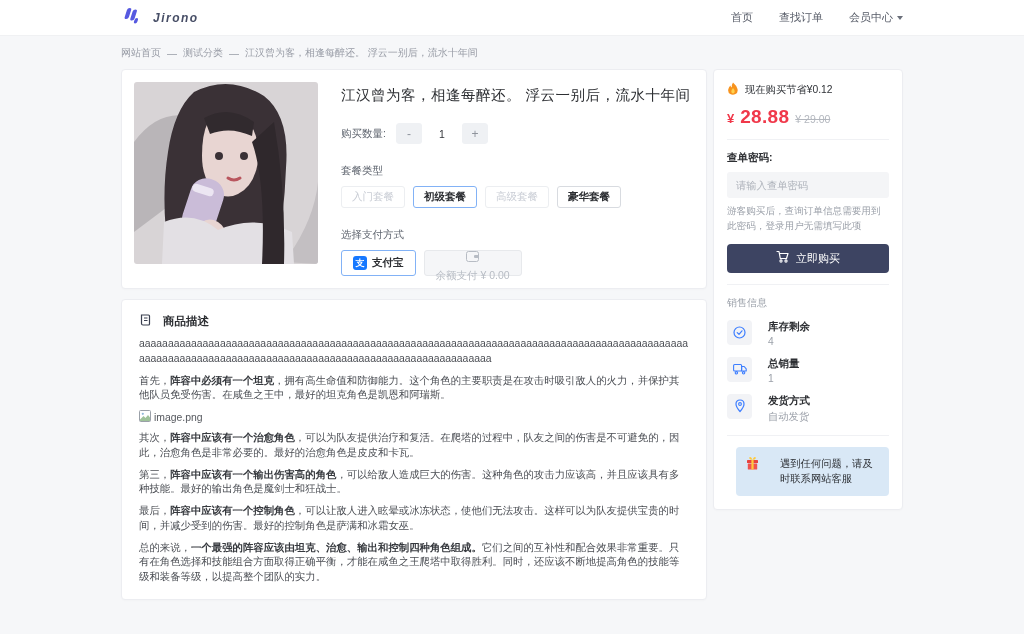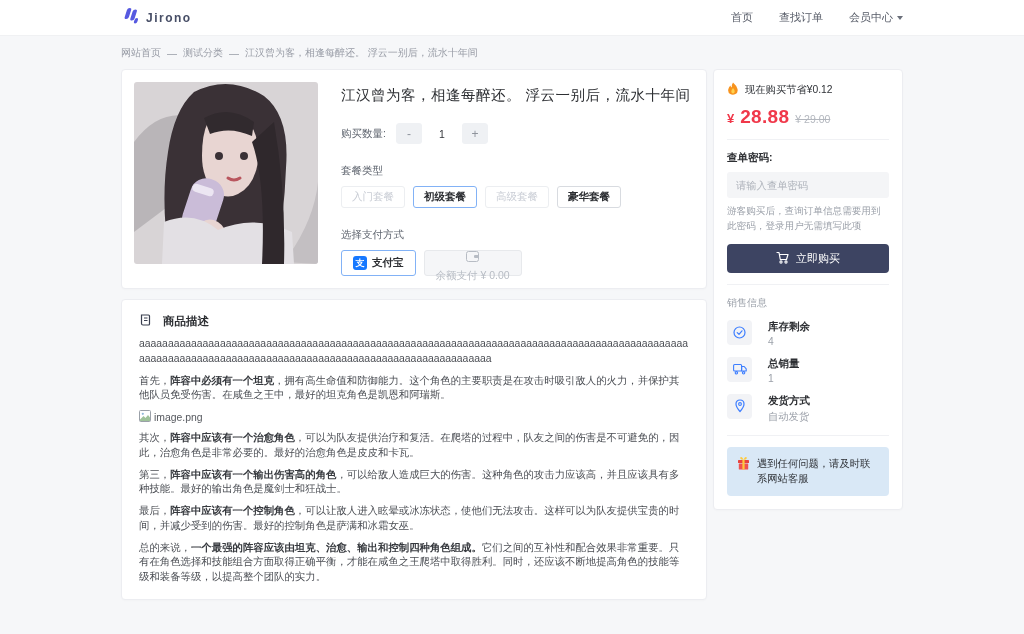--- a/index.html
+++ b/index.html
@@ -5,21 +5,21 @@
   * { margin:0; padding:0; box-sizing:border-box; }
   html,body { width:1024px; height:634px; overflow:hidden; }
   body {
     font-family:"Liberation Sans","DejaVu Sans",sans-serif;
     background:#f6f7f9; color:#333;
     display:flex; flex-direction:column;
   }
   
   .navbar { background:#fff; border-bottom:1px solid #f0f1f3; height:36px; flex:0 0 36px; }
   .nav-inner { width:782px; margin:0 auto; height:100%; display:flex; align-items:center; justify-content:space-between; }
-  .brand { display:flex; align-items:center; gap:7px; cursor:pointer; }
+  .brand { display:flex; align-items:center; gap:14px; cursor:pointer;font-style:italic; }
   .brand-name { font-size:12px; font-weight:700; color:#474e66; letter-spacing:1.5px; }
   .nav-links { display:flex; align-items:center; gap:26px; }
   .nav-link { font-size:11px; color:#555a66; cursor:pointer; display:flex; align-items:center; gap:4px; }
   .caret { width:0; height:0; border-left:3.5px solid transparent; border-right:3.5px solid transparent; border-top:4px solid #6a6f7a; margin-top:1px; }
   
   .page { flex:1 1 auto; }
   .container { width:782px; margin:0 auto; }
   .breadcrumb { margin-top:10px; font-size:10px; color:#989ca6; display:flex; align-items:center; gap:6px; white-space:nowrap; }
   .crumb { cursor:pointer; }
   .columns { display:flex; gap:6px; margin-top:9px; align-items:flex-start; }
@@ -59,27 +59,27 @@
   .save-row { display:flex; align-items:center; gap:6px; font-size:10.3px; font-weight:500; color:#2f3237; }
   .price-row { display:flex; align-items:baseline; gap:6px; margin-top:9px; }
   .price-cur { font-size:13px; font-weight:700; color:#f0384a; }
   .price-val { font-size:19px; font-weight:700; color:#f0384a; letter-spacing:.3px; }
   .price-old { font-size:10.5px; color:#b3b7be; text-decoration:line-through; }
   .divider { height:1px; background:#f0f1f4; margin:11px 0; }
   .pwd-label { font-size:10.5px; font-weight:700; color:#2d2f33; }
   .pwd-input { margin-top:7px; width:100%; height:26px; background:#f4f5f7; border:none; outline:none; border-radius:3px; padding:0 9px; font-size:10.3px; color:#333; font-family:inherit; }
   .pwd-input::placeholder { color:#aeb3bb; }
   .pwd-helper { margin-top:6px; font-size:9.6px; color:#9ba0a9; line-height:1.55; }
-  .buy-btn { margin-top:10px; width:100%; height:29px; background:#3d4462; border:none; border-radius:4px; color:#fff; font-size:11px; display:flex; align-items:center; justify-content:center; gap:7px; cursor:pointer; font-family:Liberation Sans, sans-serif; }
+  .buy-btn { margin-top:10px; width:100%; height:29px; background:#3d4462; border:none; border-radius:4px; color:#fff; font-size:11px; display:flex; align-items:center; justify-content:center; gap:7px; cursor:pointer; font-family:Liberation Mono, monospace; }
   .sales-head { font-size:10px; color:#9ba0a9; }
   .sale-item { display:flex; gap:16px; margin-top:10px; }
   .sale-ico { width:25px; height:25px; border-radius:4px; background:#f2f3f6; display:flex; align-items:center; justify-content:center; flex:0 0 25px; }
   .sale-title { font-size:10.5px; font-weight:700; color:#2d2f33; }
   .sale-val { font-size:10.3px; color:#9ba0a9; margin-top:2px; }
-  .notice { background:#d9e8f6; border-radius:4px; padding:9px 10px; display:flex; gap:7px; align-items:flex-start; }
+  .notice { background:#d9e8f6; border-radius:4px; padding:9px 10px; display:flex; gap:21px; align-items:flex-start;margin-left:9px; }
   .notice-text { font-size:10.3px; color:#2f3237; line-height:1.5; }
 </style>
 </head>
 <body>
 
 <div class="navbar">
   <div class="nav-inner">
     <div class="brand">
       <span>
         <svg width="18" height="16" viewBox="0 0 18 16">

